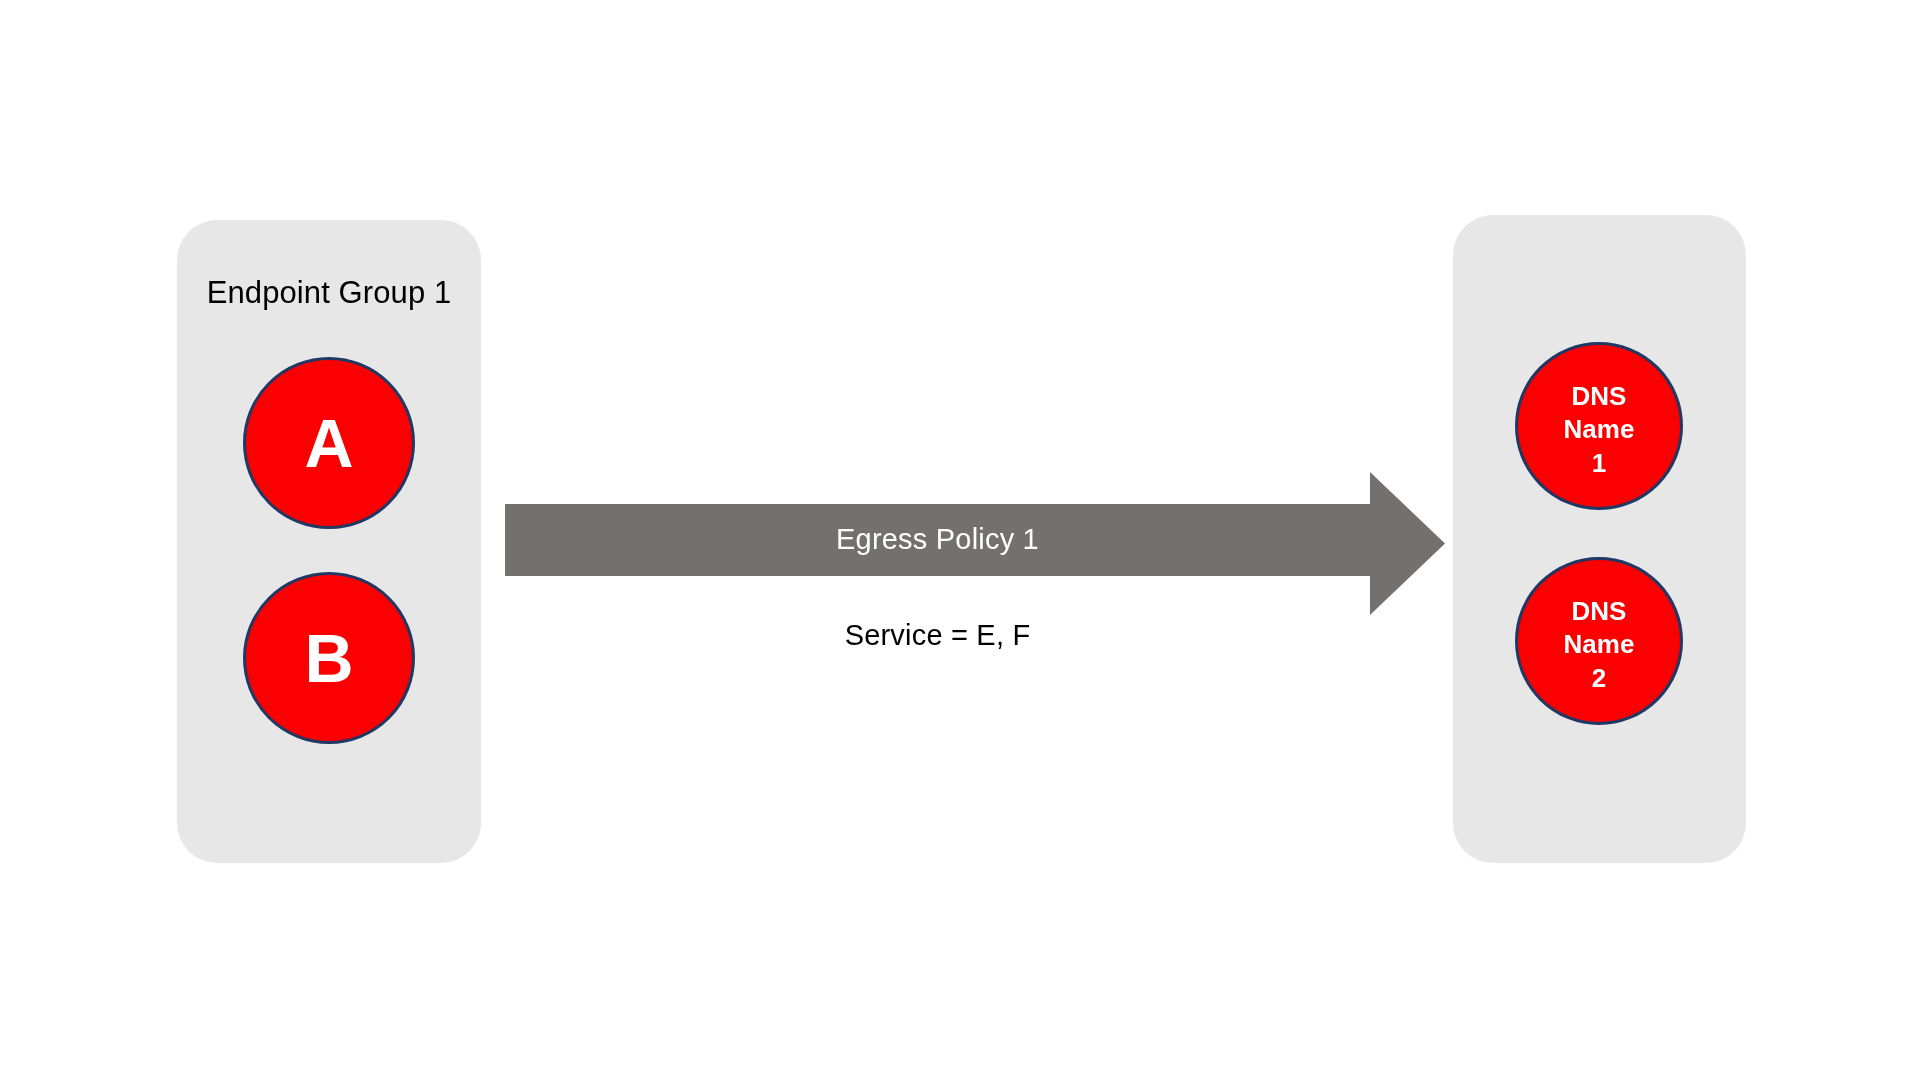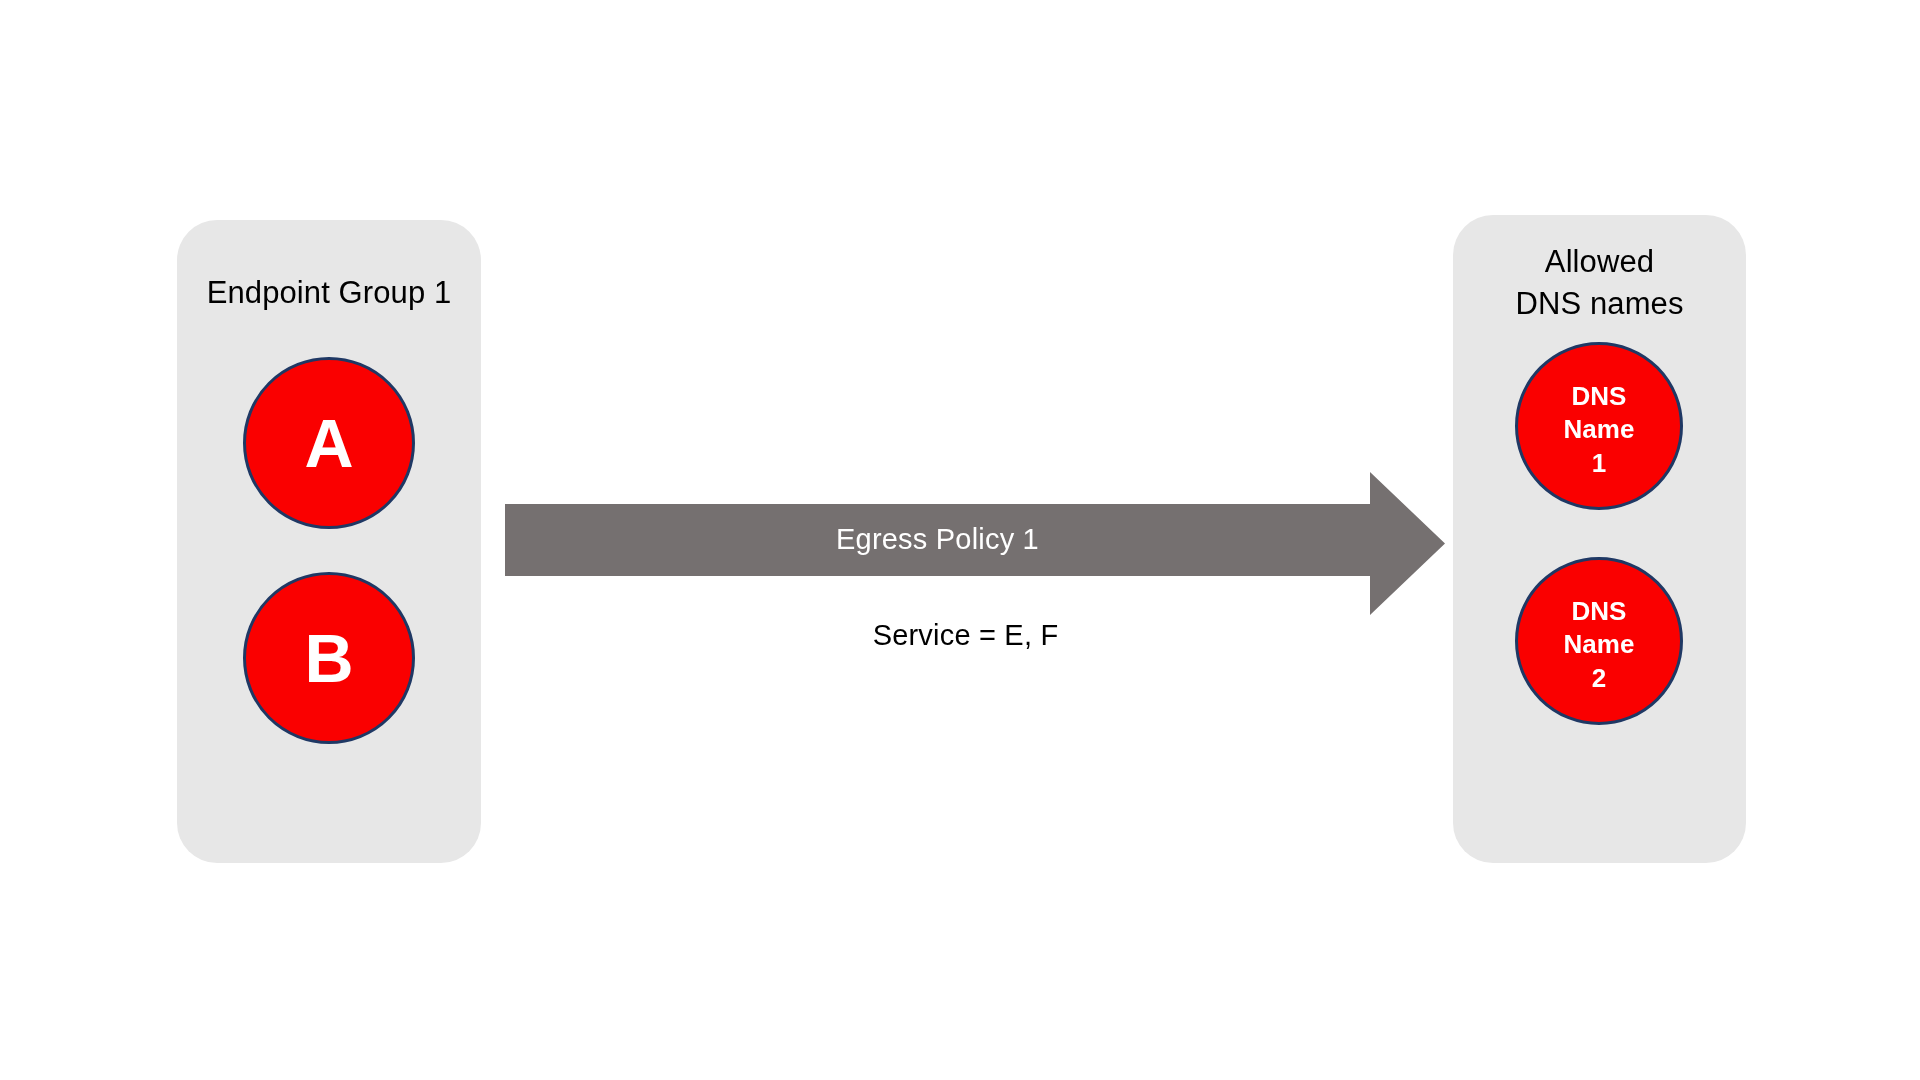--- a/index.html
+++ b/index.html
@@ -117,21 +117,21 @@
     width: 865px;
     text-align: center;
     color: #ffffff;
     font-size: 29px;
     font-weight: 400;
     line-height: 1.2;
     letter-spacing: 0.2px;
   }
   #service-label {
     position: absolute;
-    left: 533px;
+    left: 505px;
     top: 618px;
     width: 865px;
     text-align: center;
     color: #000000;
     font-size: 29px;
     font-weight: 400;
     line-height: 1.2;
     letter-spacing: 0.2px;
   }
 </style>
@@ -158,22 +158,20 @@
       <polygon points="5,38 870,38 870,6 945,77.5 870,149 870,110 5,110" fill="#757070"></polygon>
     </svg>
   </div>
 
   <div id="arrow-label" style="color: rgb(255, 255, 255);">Egress Policy 1</div>
 
   <div id="service-label" style="color: rgb(0, 0, 0);">Service = E, F</div>
 
   <div class="group-panel" id="panel-allowed-dns" style="background: rgb(231, 231, 231);">
 
-    <div class="panel-title">Allowed
-DNS names</div>
 
     <div class="node-circle small" id="node-dns-1" style="background: rgb(250, 0, 0); border-color: rgb(31, 56, 100);">
       <span class="node-label">DNS
 Name
 1</span>
     </div>
 
     <div class="node-circle small" id="node-dns-2" style="background: rgb(250, 0, 0); border-color: rgb(31, 56, 100);">
       <span class="node-label">DNS
 Name

